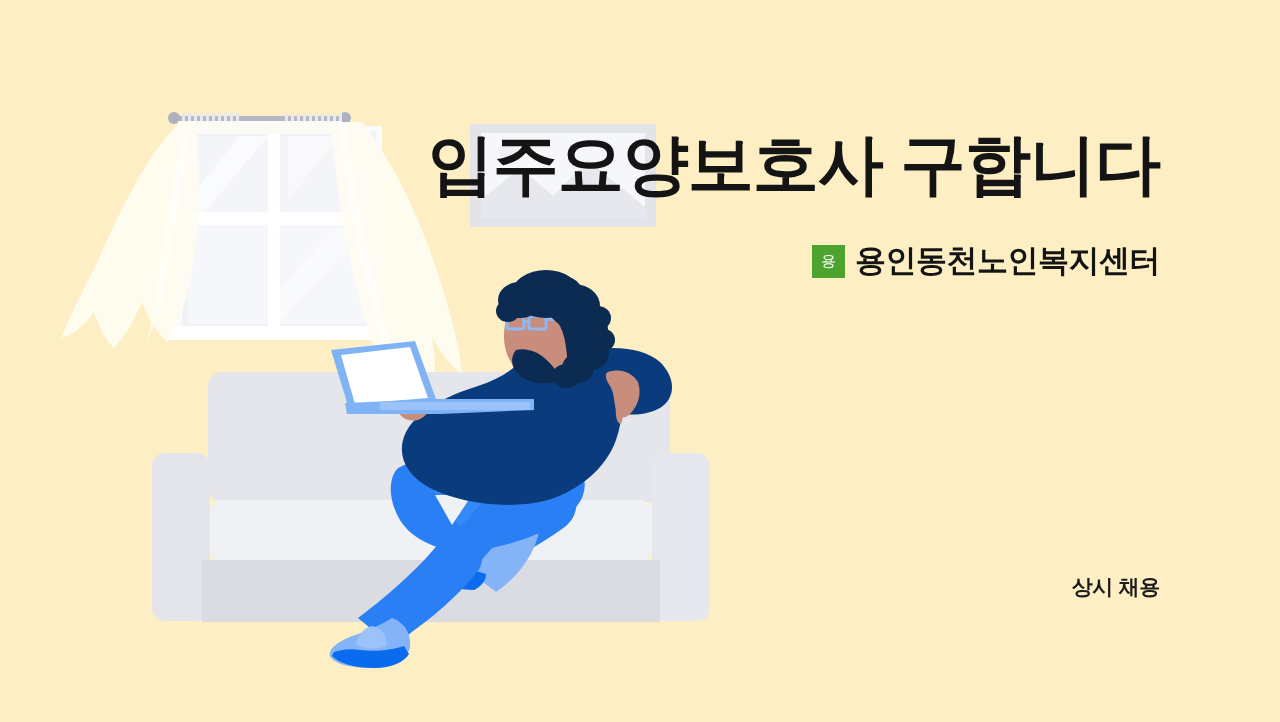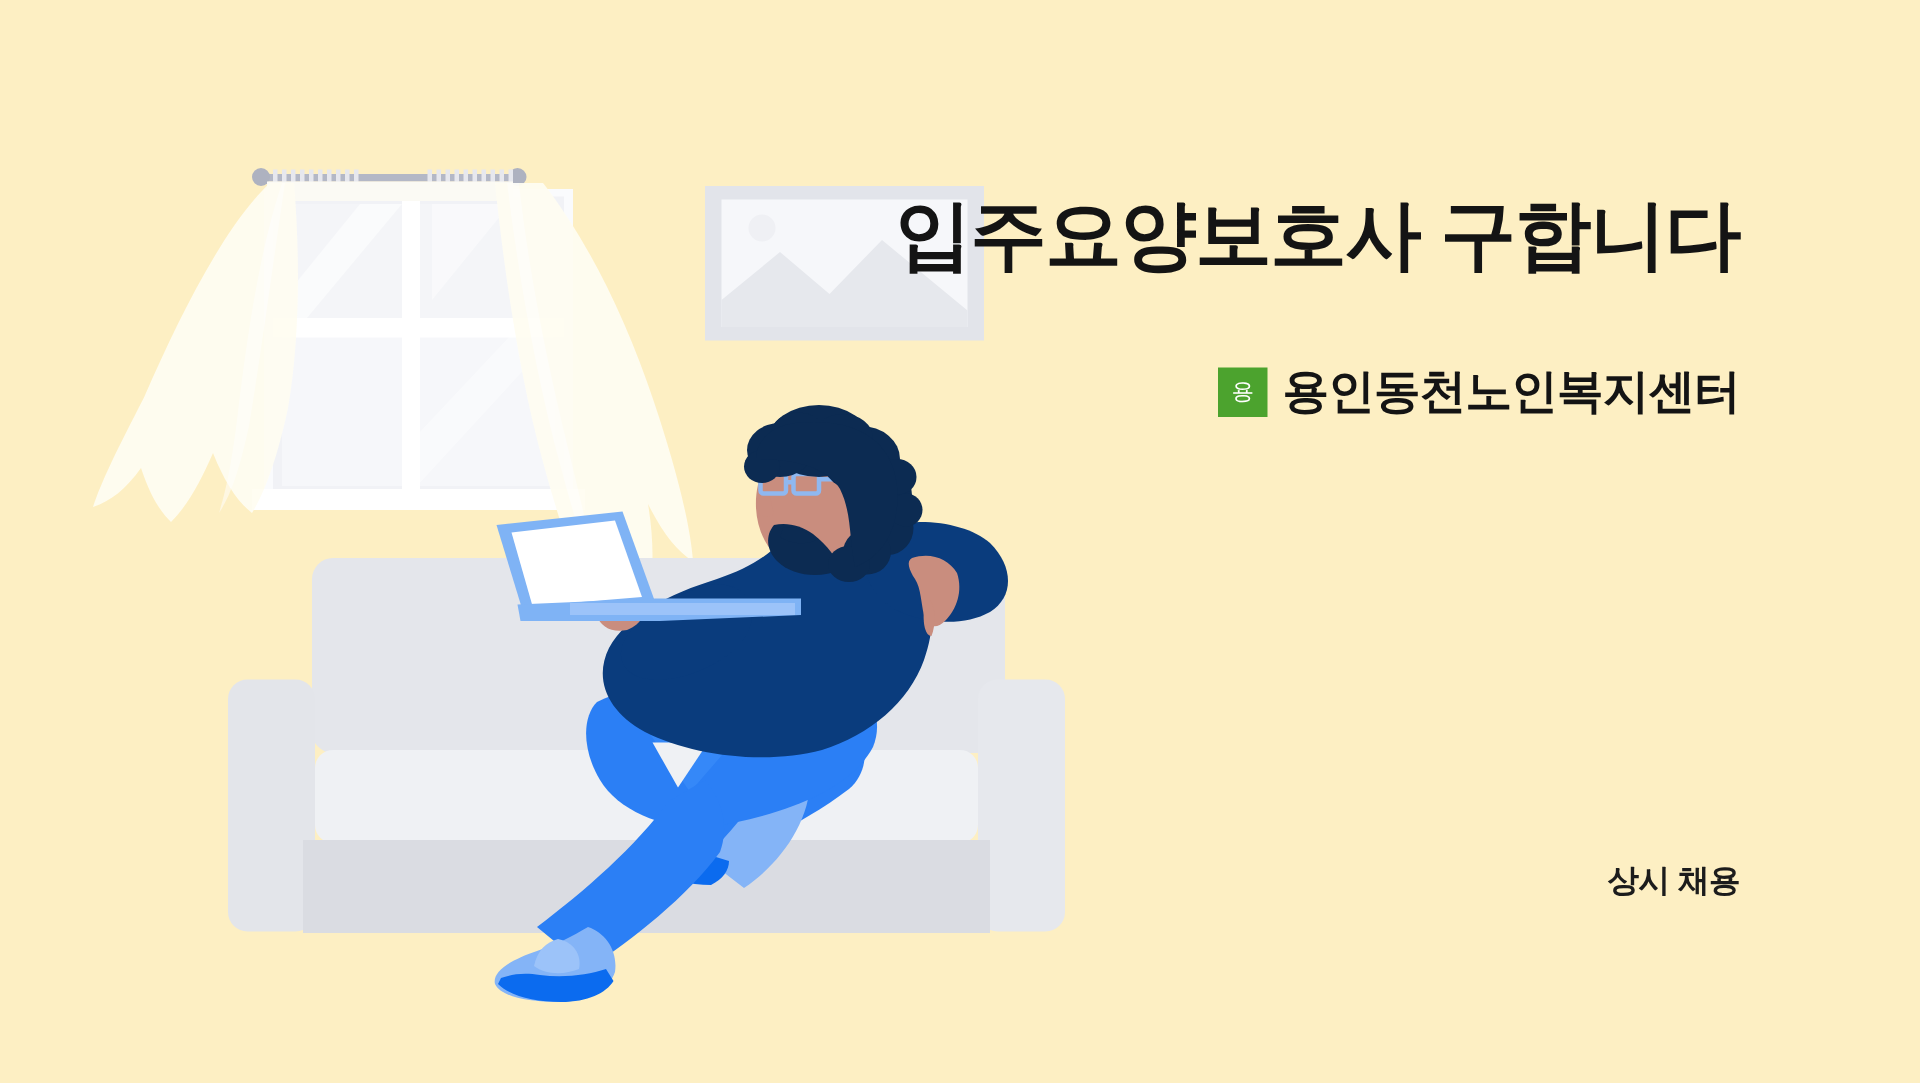--- a/index.html
+++ b/index.html
@@ -15,21 +15,21 @@
   #illustration{
     position:absolute;left:0;top:0;width:1280px;height:722px;
   }
   .txt-layer{position:absolute;left:0;top:0;width:1280px;height:722px;pointer-events:none;}
 
   #job-title{
     position:absolute;
     left:0;right:120px;
     top:131px;
     text-align:right;
-    font-size:51px;
+    font-size:66px;
     font-weight:700;
     line-height:1.0;
     letter-spacing:-1px;
     color:#141414;
     white-space:nowrap;
     font-family:"Liberation Sans","DejaVu Sans",sans-serif;
   }
 
   #company-row{
     position:absolute;

